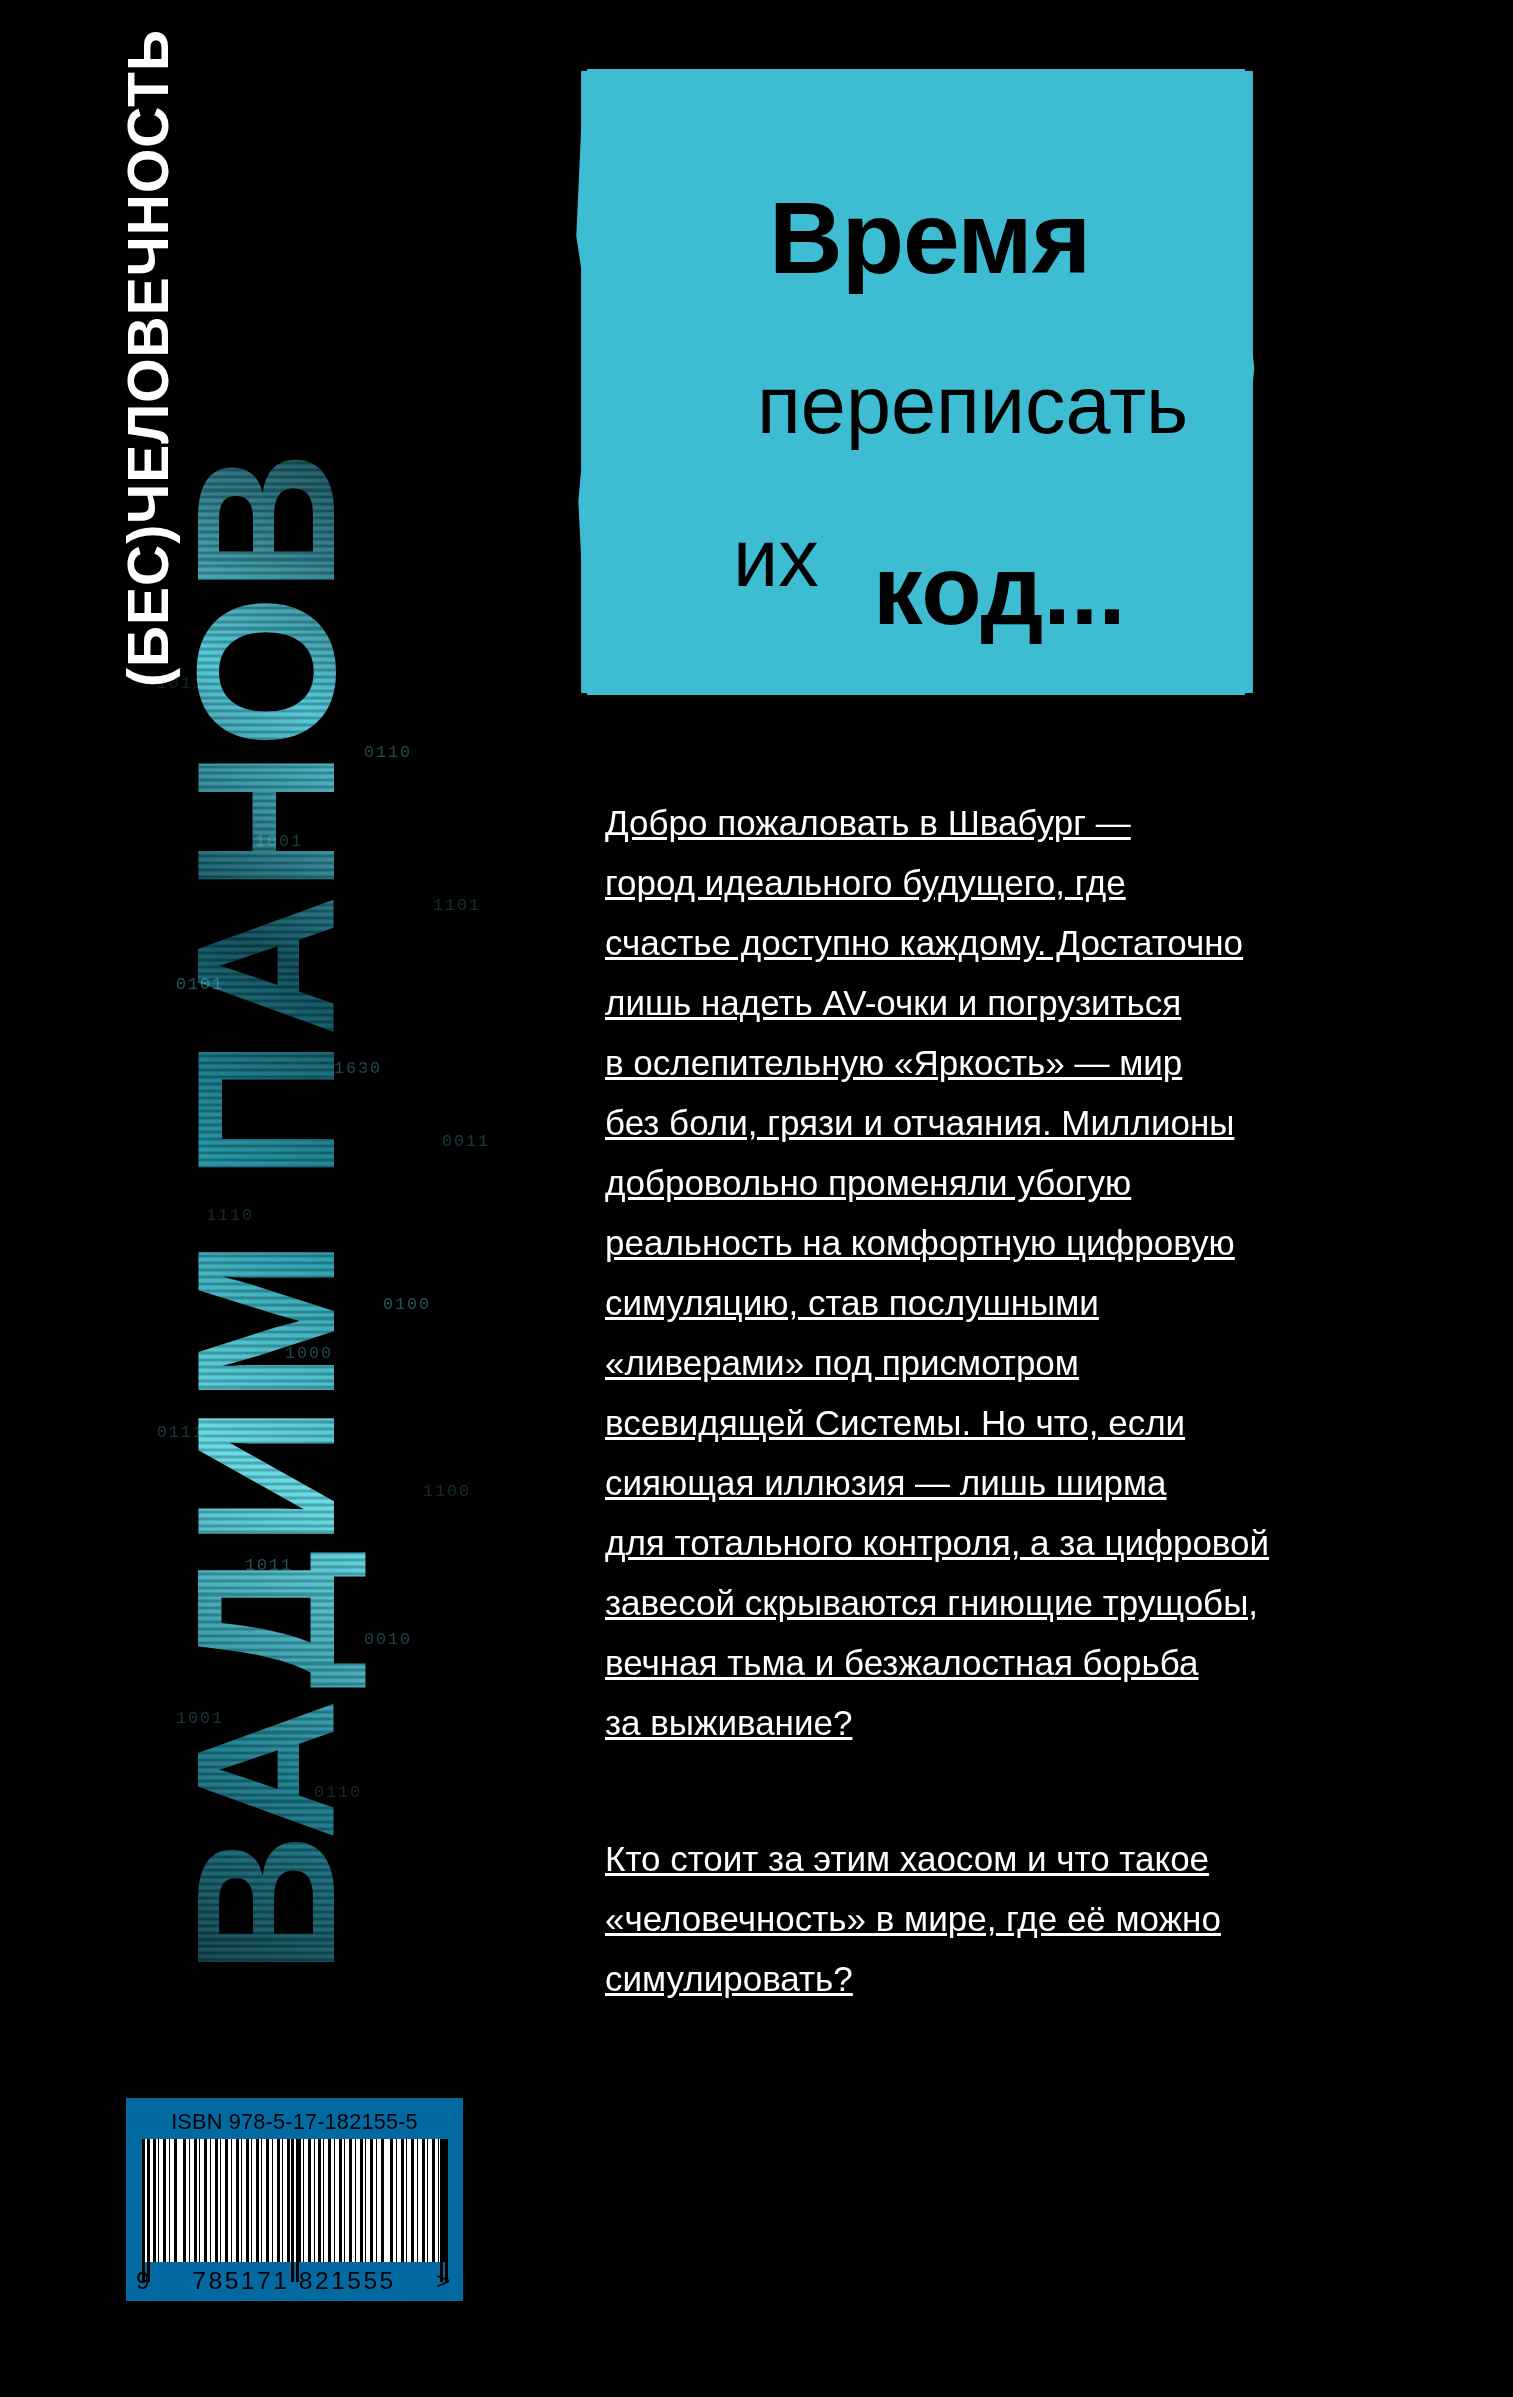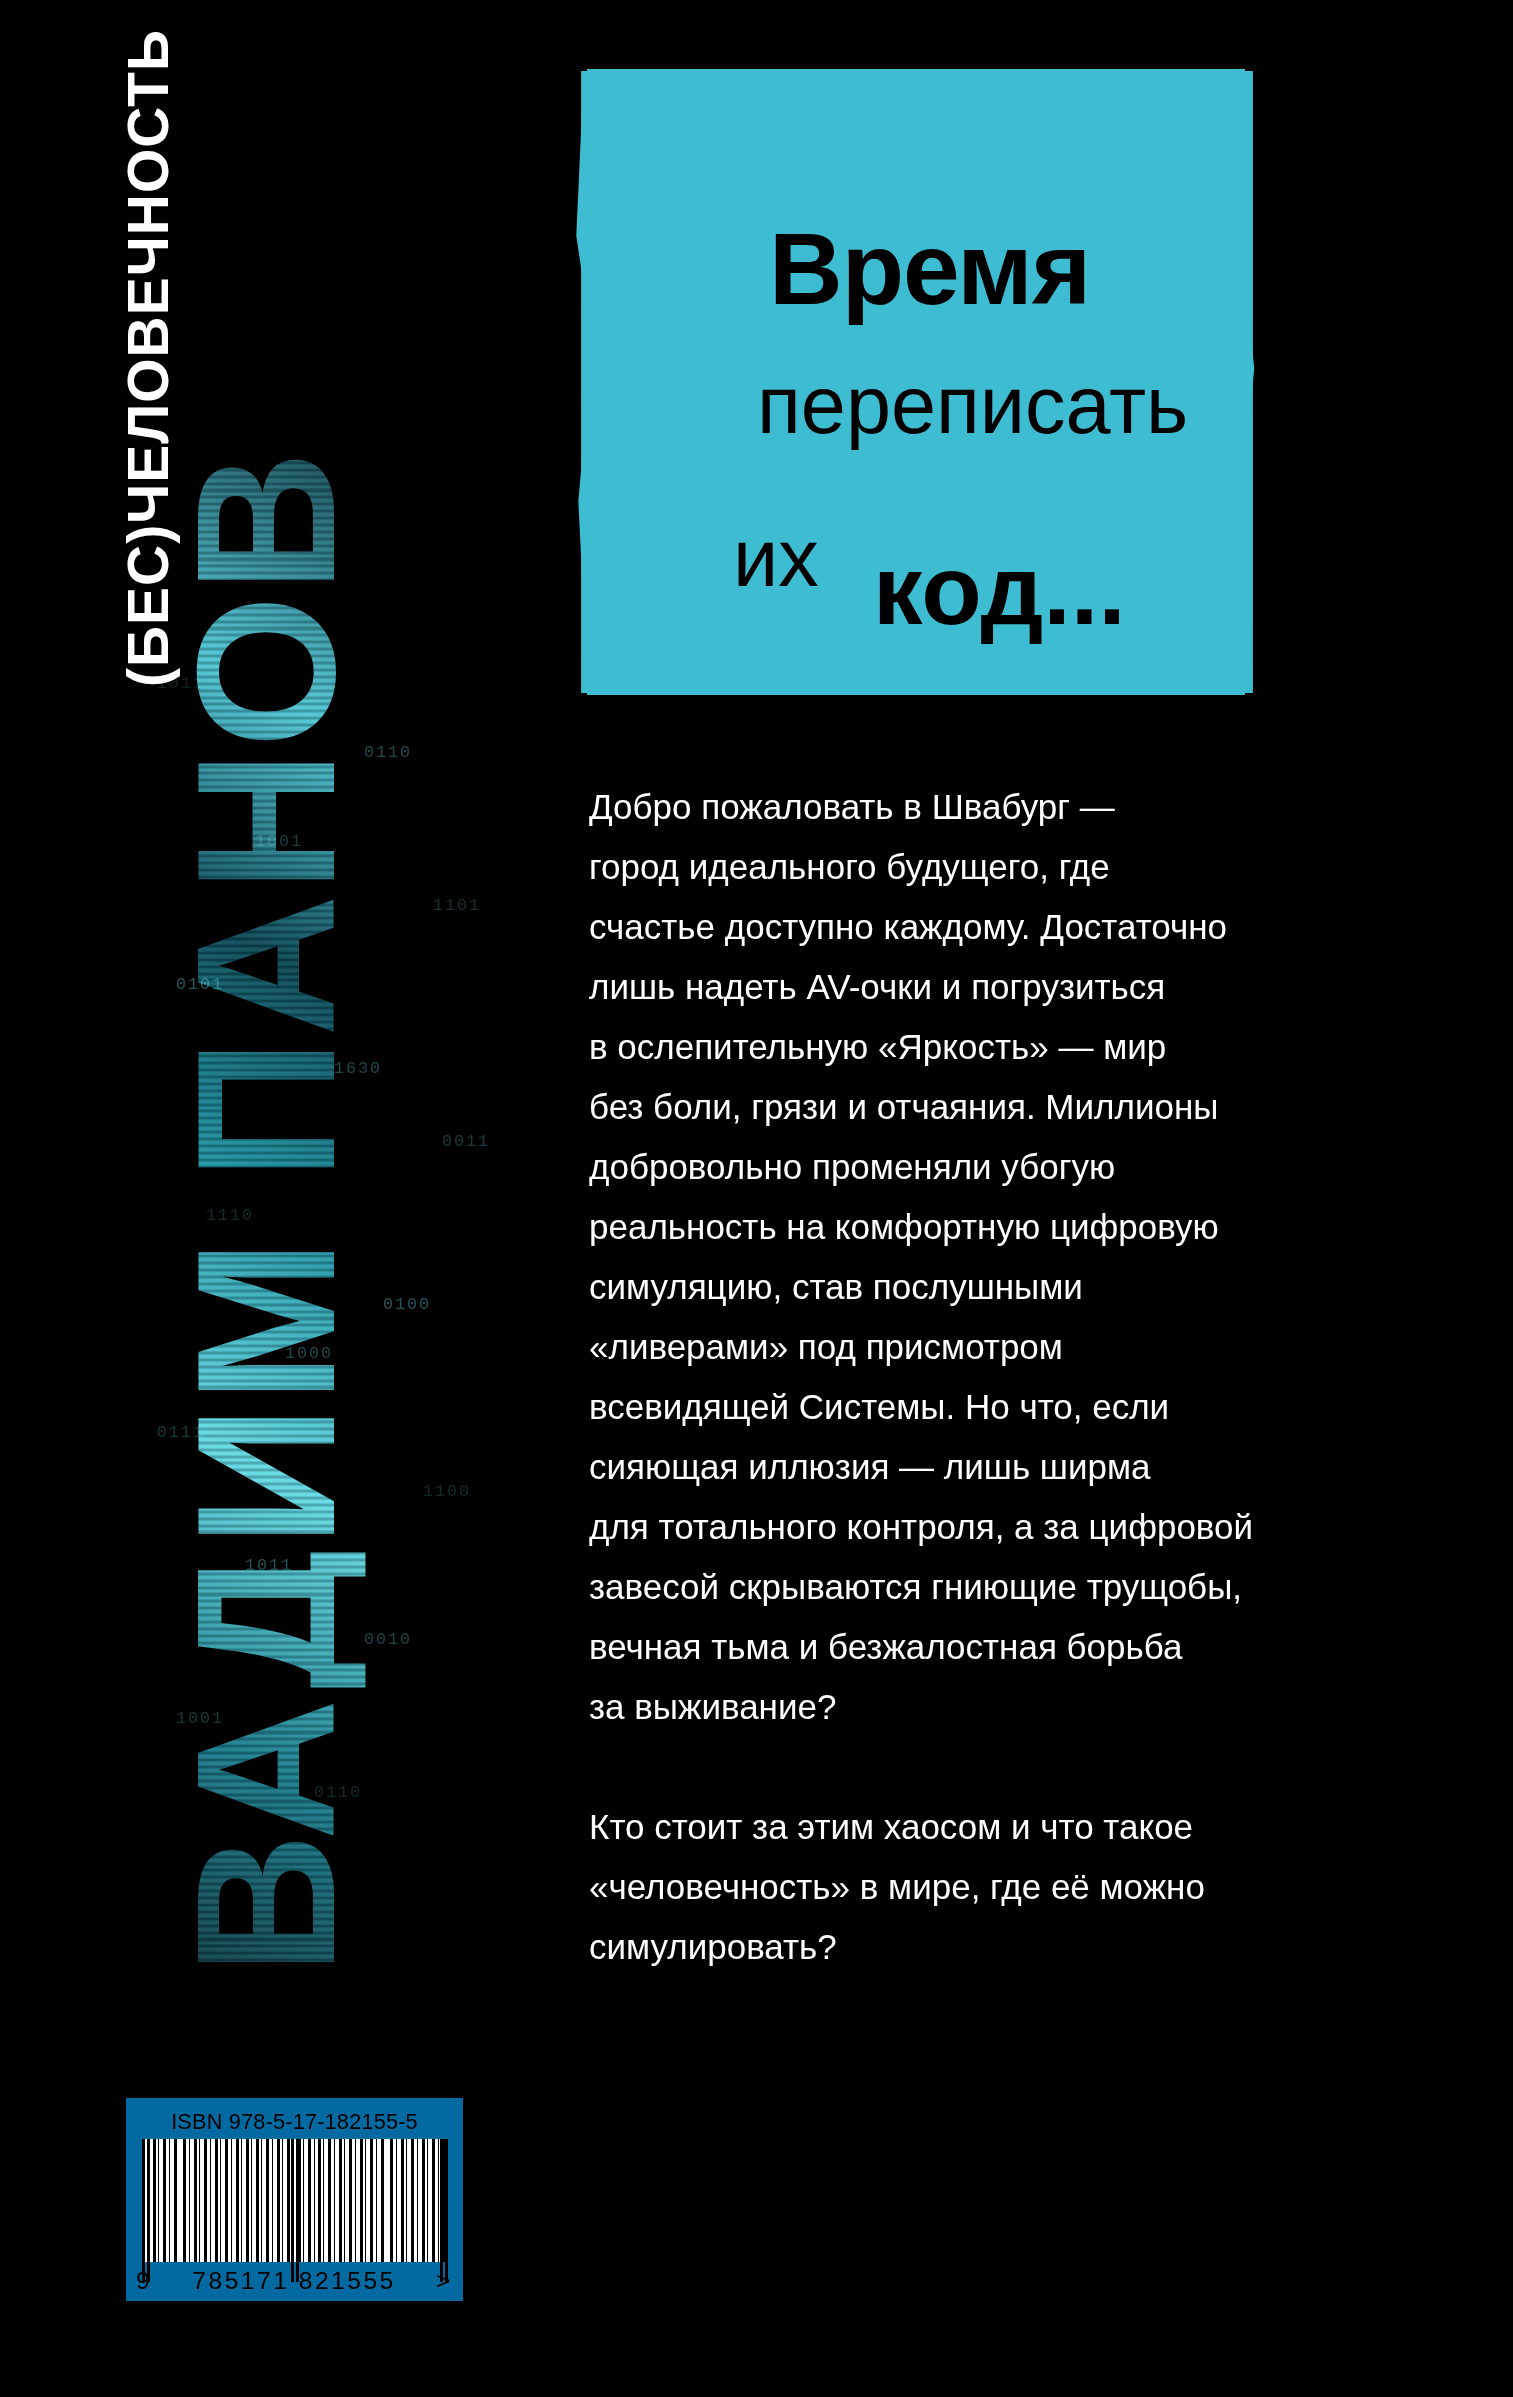--- a/index.html
+++ b/index.html
@@ -137,21 +137,20 @@
     z-index: 3;
   }
   .tagline-l1 {
     position: absolute;
     left: 182px;
     top: 118px;
     font-size: 102px;
     font-weight: bold;
     line-height: 1;
     letter-spacing: -1px;
-    margin-top: 31px;
   }
   .tagline-l2 {
     position: absolute;
     left: 146px;
     top: 296px;
     font-size: 81px;
     font-weight: normal;
     line-height: 1;
     margin-left: 24px;
   }
@@ -176,21 +175,21 @@
   .blurb {
     position: absolute;
     left: 2px;
     top: 717px;
     width: 705px;
     font-size: 35px;
     line-height: 60px;
     color: #ffffff;
     white-space: pre-line;
   }
-  .blurb p { margin: 0; }
+  .blurb p { margin: 16px; text-decoration: underline; }
   .blurb p + p { margin-top: 0px; }
 
   
   .barcode-box {
     position: absolute;
     left: 126px;
     top: 2098px;
     width: 337px;
     height: 203px;
     background: #0369a1;

